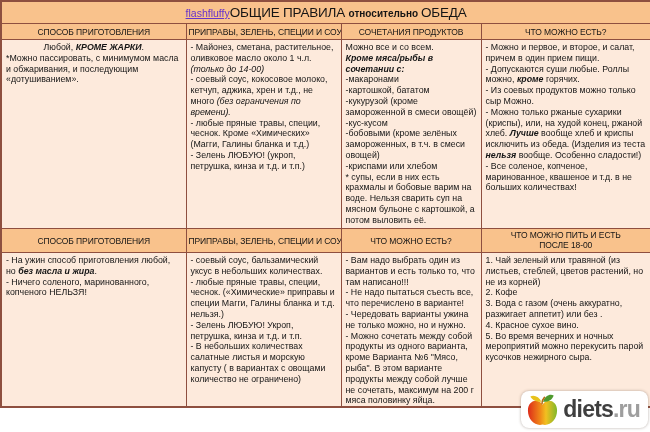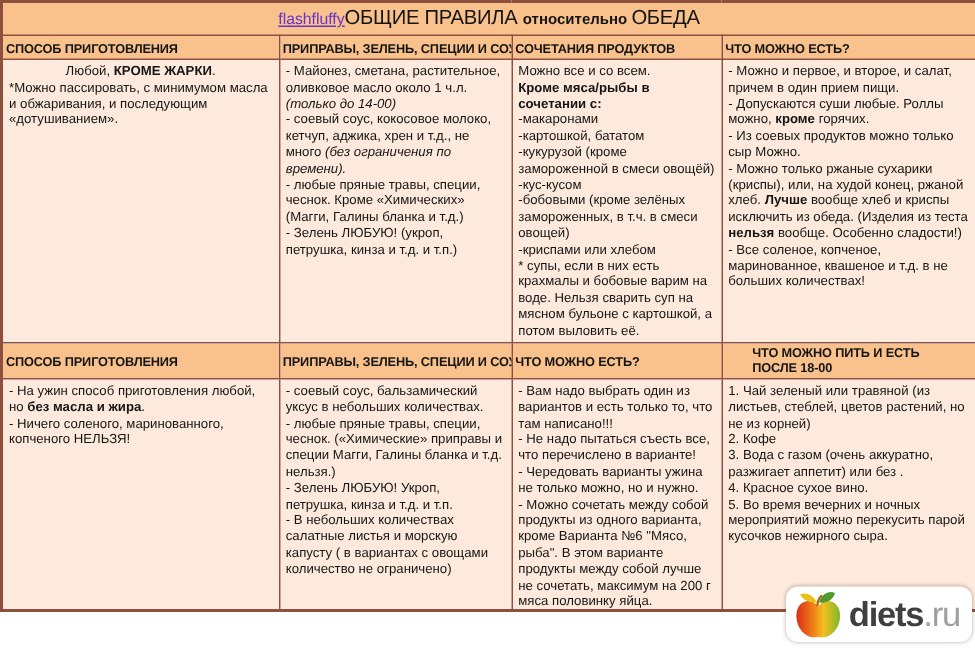--- a/index.html
+++ b/index.html
@@ -23,43 +23,43 @@
   }
   td,th{border:1px solid var(--border);overflow:hidden;}
   tr.title-row td{
     background:var(--header_bg);text-align:center;vertical-align:middle;
     padding:1px 2px 2px 2px;white-space:nowrap;
   }
   .t-big{font-weight:normal;font-size:13.5px;letter-spacing:-0.2px;}
   .t-small{font-weight:bold;font-size:10px;}
   .lnk{color:var(--link_color);text-decoration:underline;font-weight:normal;font-size:10.5px;cursor:pointer;}
   tr.hdr-row th{
-    background:var(--header_bg);font-weight:bold;font-size:8.5px;
-    text-align:left;vertical-align:middle;padding:1px 2px;
+    background:var(--header_bg);font-weight:normal;font-size:8.5px;
+    text-align:center;vertical-align:middle;padding:1px 2px;
     letter-spacing:-0.1px;white-space:nowrap;
   }
   tr.hdr-row th.wrap{white-space:normal;padding:1px 20px;line-height:1.15;margin-left:48px;}
   td.cell{
     background:var(--row_bg);vertical-align:top;
     font-size:8.8px;line-height:10.8px;padding:2px 4px 0 4px;
   }
   .para{margin:0;}
   .a-center{text-align:center;}
-  .b{font-weight:bold;}
+  .b{font-weight:bold;font-style:italic;}
   .i{font-style:italic;text-align:center;}
   
   .logo{
     position:absolute;right:2px;bottom:4px;
     background:#ffffff;border-radius:8px;
     padding:1px 8px 1px 5px;display:flex;align-items:center;gap:4px;
     box-shadow:0 0 3px rgba(90,70,60,.45);
   }
   .logo-text{font-weight:bold;font-size:23px;letter-spacing:-0.8px;line-height:1;}
   .logo-text .brand{color:var(--logo_brand);margin-top:40px;}
-  .logo-text .domain{color:var(--logo_domain);font-weight:normal;margin-top:39px;}
+  .logo-text .domain{color:var(--logo_domain);font-weight:bold;margin-top:39px;}
 </style>
 </head>
 <body>
 
 <table class="rules">
   <colgroup>
     <col style="width:185px">
       <col style="width:155px">
       <col style="width:140px">
       <col style="width:170px">

